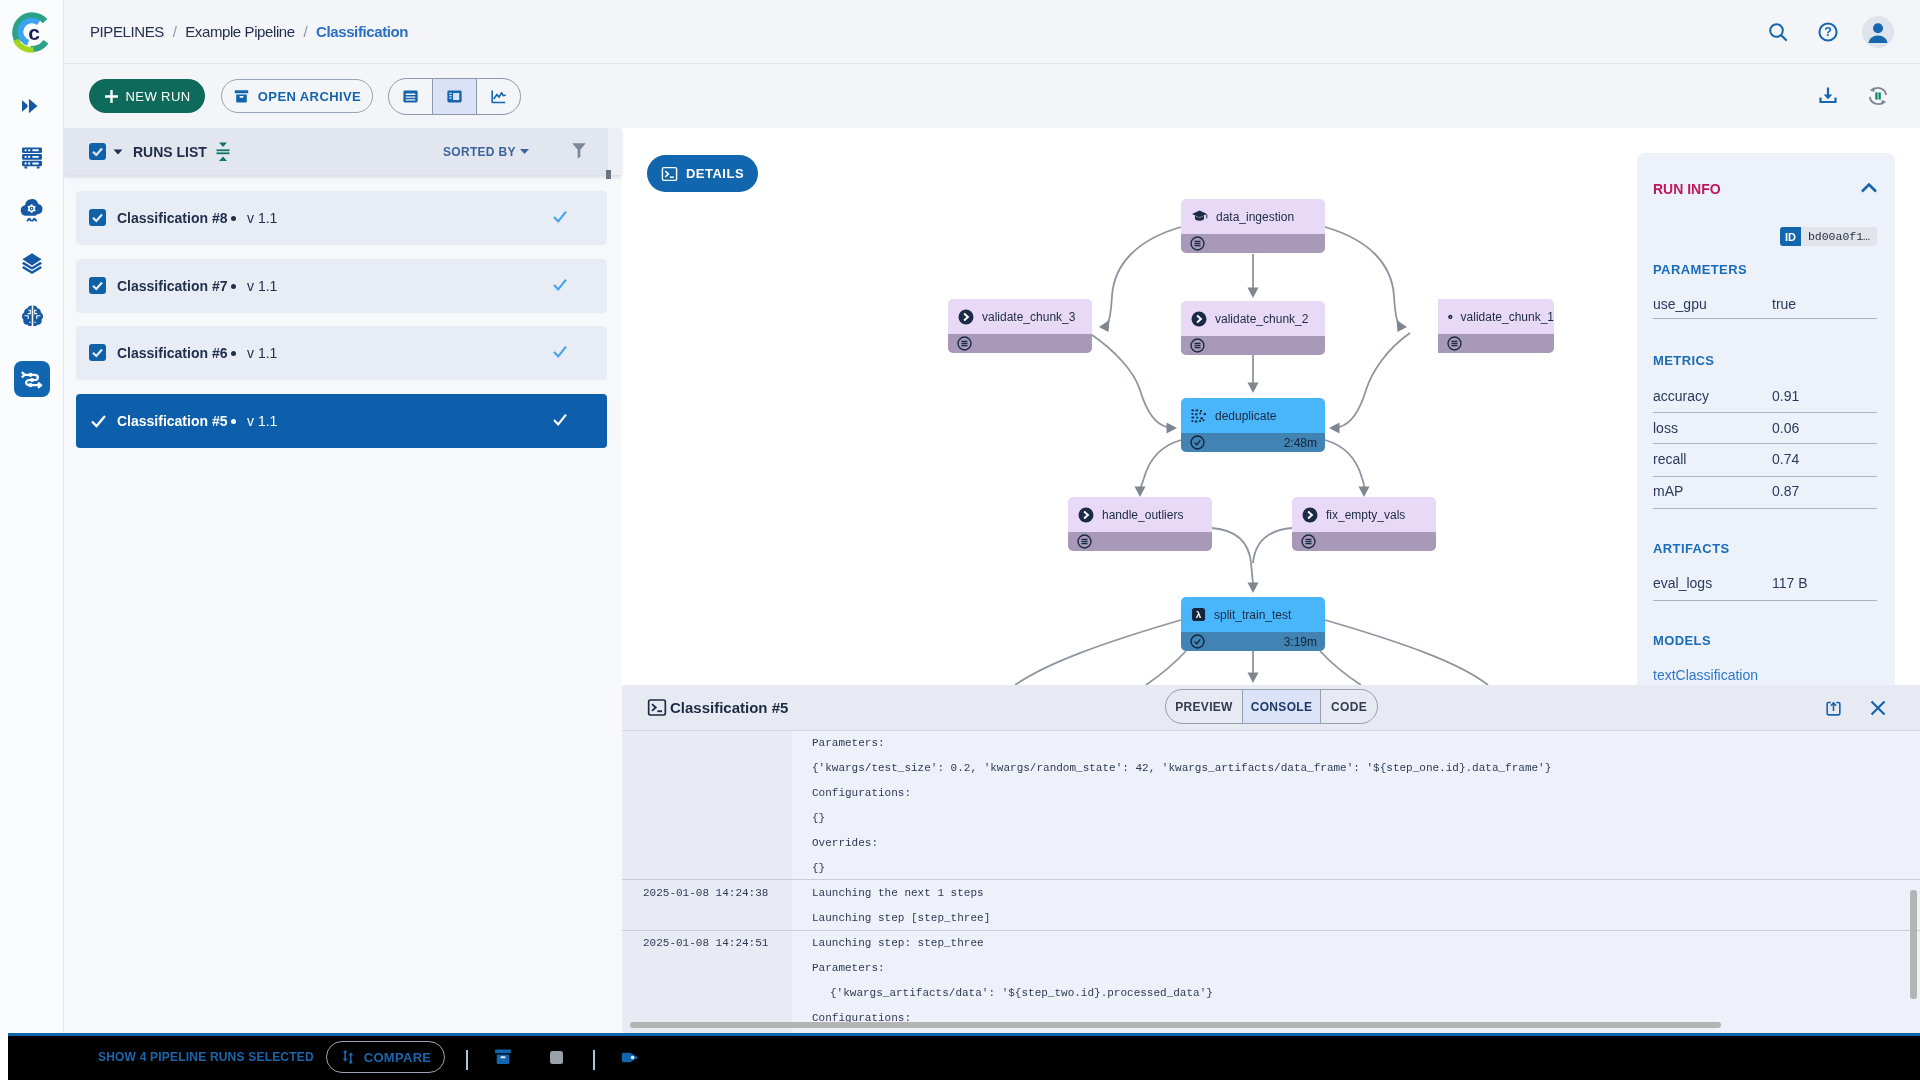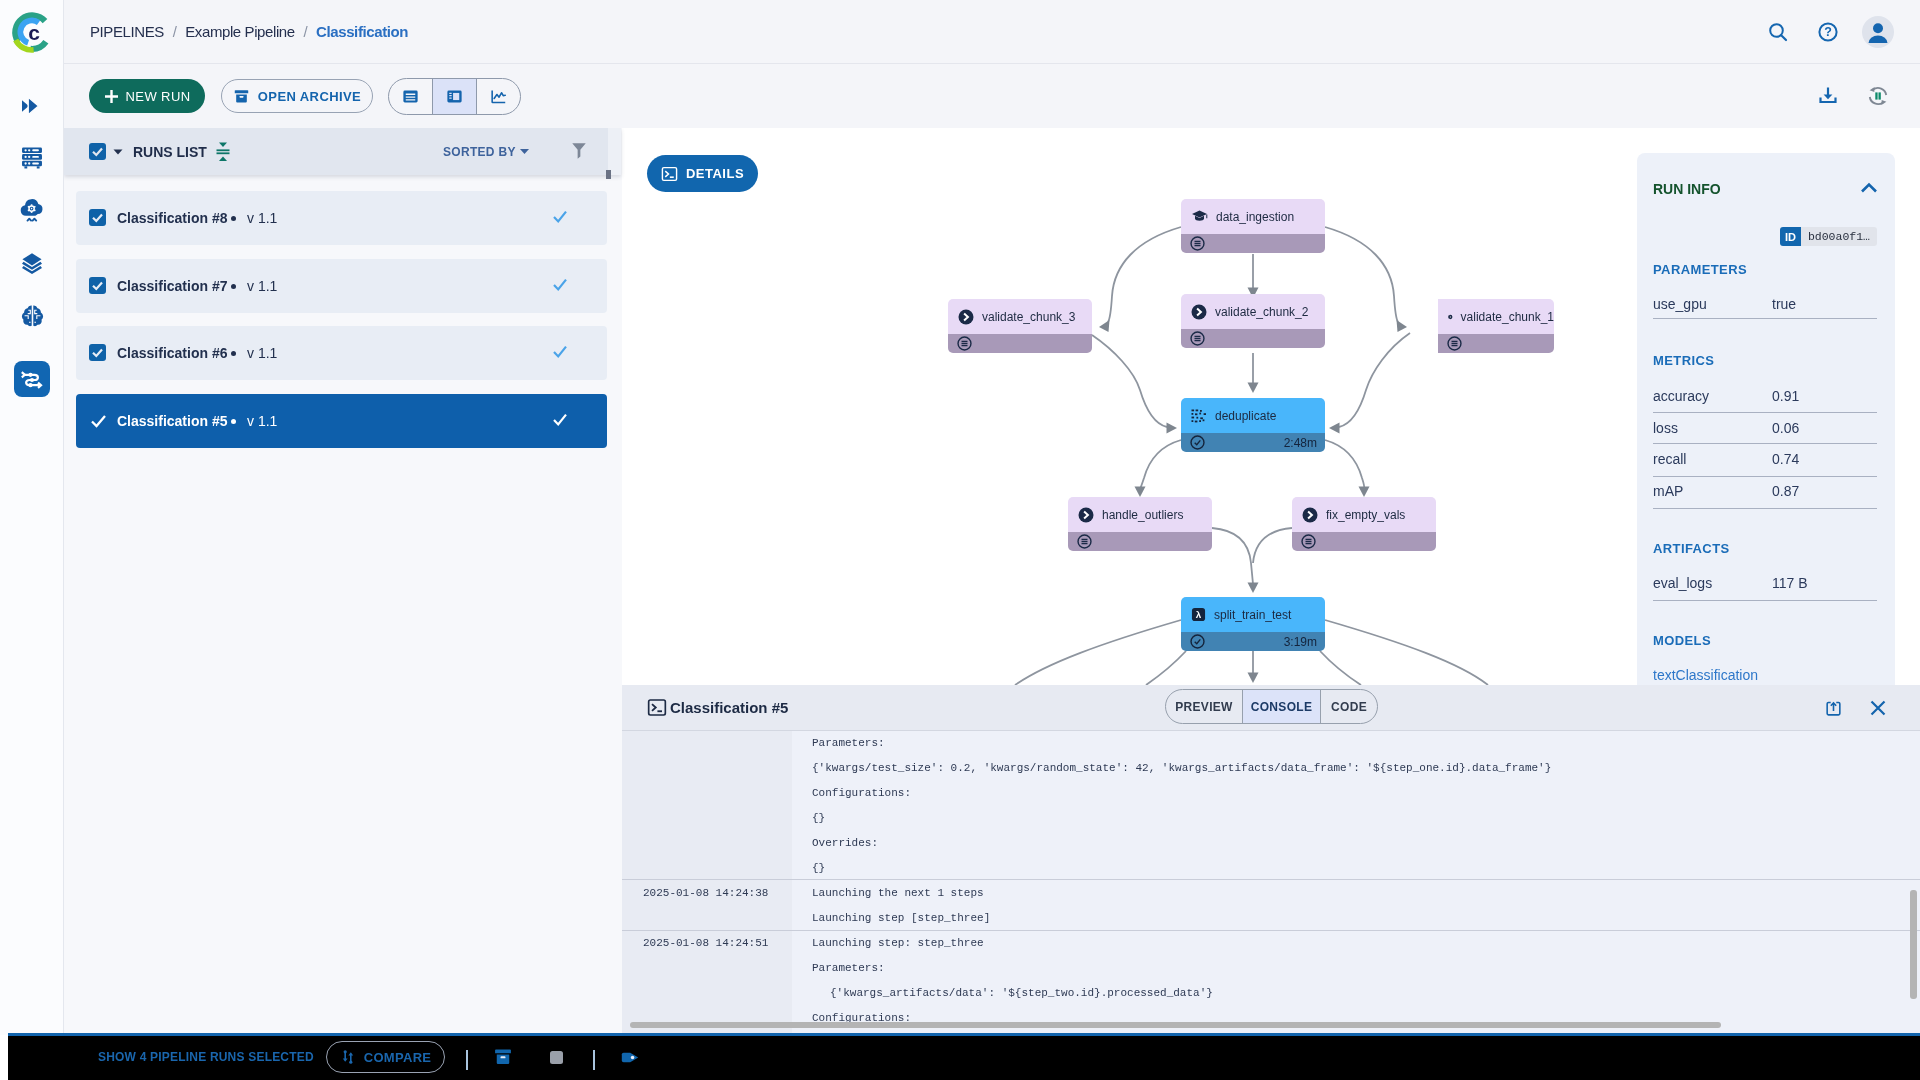--- a/index.html
+++ b/index.html
@@ -64,21 +64,21 @@
     padding-left:10px; gap:8px; }
   .node .nf { height:19px; background:#a899b8; display:flex; align-items:center;
     padding:0 8px 0 9px; }
   .node.blue .nh { background:#49b6fb; }
   .node.blue .nf { background:#4183b3; }
   .node .time { margin-left:auto; font-size:12px; color:#14243c; }
 
   
   .rinfo { position:absolute; left:1637px; top:153px; width:258px; height:545px;
     background:#edf1f9; border-radius:8px; z-index:12; }
-  .rinfo h1 { position:absolute; left:16px; font-size:14px; color:#14532d; }
+  .rinfo h1 { position:absolute; left:16px; font-size:14px; color:#be185d; }
   .rinfo .sec { position:absolute; left:16px; font-size:13px; font-weight:bold;
     color:#1a6cb8; letter-spacing:.4px; }
   .rinfo .lab { position:absolute; left:16px; font-size:14px; color:#2b3a5c; }
   .rinfo .val { position:absolute; left:135px; font-size:14px; color:#2b3a5c; }
   .rinfo .ln { position:absolute; left:16px; width:224px; height:1px; background:#a9b1c2; }
   .idchip { position:absolute; right:18px; top:74px; height:19px; display:flex;
     font-family:"Liberation Mono",monospace;padding-left:32px; }
   .idchip .b { background:#1166ae; color:#fff; font-family:"Liberation Sans",sans-serif;
     font-weight:bold; font-size:11px; padding:0 5px; border-radius:3px 0 0 3px;
     display:flex; align-items:center; }
@@ -447,21 +447,21 @@
         <svg width="15" height="15" viewBox="0 0 16 16">
             <circle cx="8" cy="8" r="6.9" fill="none" stroke="#1b2a47" stroke-width="1.5"></circle>
             <g stroke="#1b2a47" stroke-width="1.4">
               <path d="M4.8 5.7 h6.4"></path>
               <path d="M4.8 8 h6.4"></path>
               <path d="M4.8 10.3 h6.4"></path>
             </g>
           </svg>
       </div>
     </div>
-    <div class="node" style="left:559px;top:166px;">
+    <div class="node" style="left:559px;top:173px;">
       <div class="nh">
         <svg width="16" height="16" viewBox="0 0 16 16">
             <circle cx="8" cy="8" r="7.5" fill="#1b2a47"></circle>
             <path d="M6.1 4.6 L9.9 8 6.1 11.4" fill="none" stroke="#fff" stroke-width="2"></path>
           </svg>
         <span>validate_chunk_2</span>
       </div>
       <div class="nf">
         <svg width="15" height="15" viewBox="0 0 16 16">
             <circle cx="8" cy="8" r="6.9" fill="none" stroke="#1b2a47" stroke-width="1.5"></circle>

